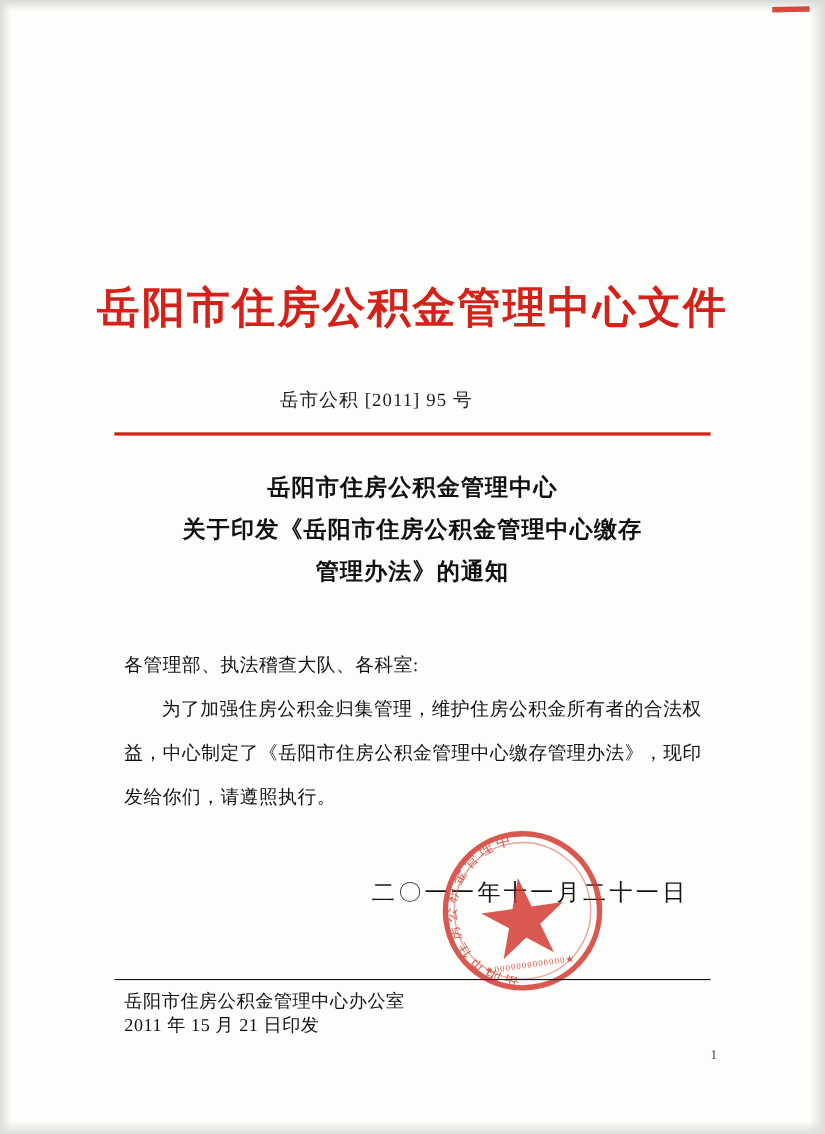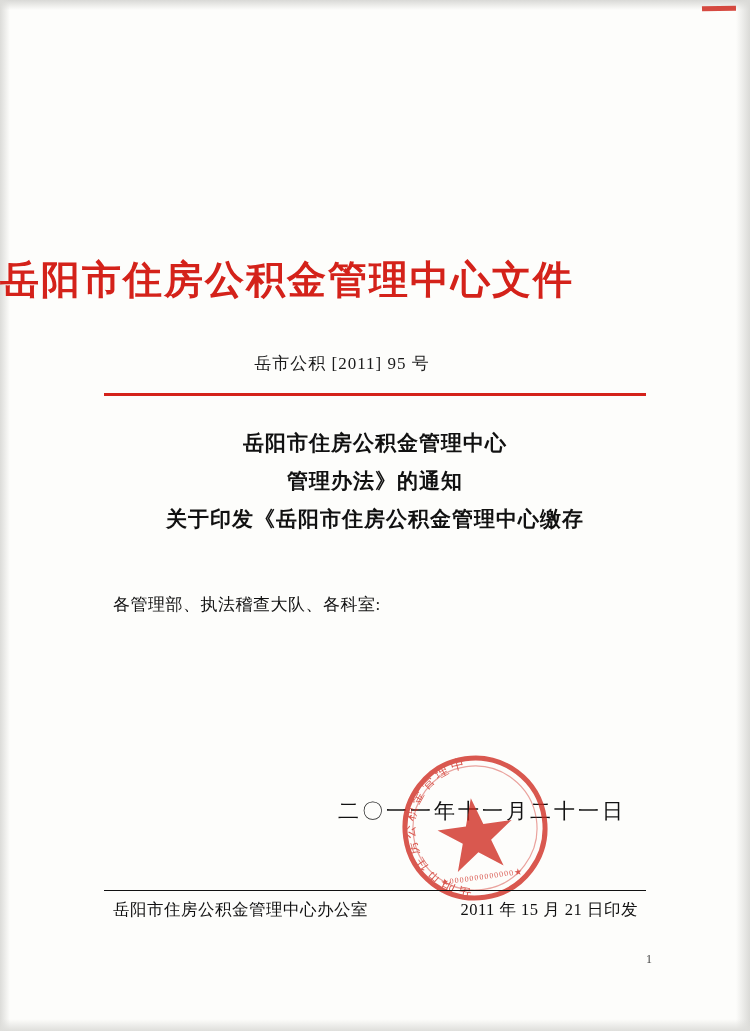--- a/index.html
+++ b/index.html
@@ -57,20 +57,21 @@
     background: #cf2a20;
     transform: rotate(-1.2deg);
     opacity: .85;
   }
 
   .doc-title {
     position: absolute;
     top: 253px;
     left: 0;
     width: 750px;
+    text-align: center;
     color: #d4221a;
     font-family: "Liberation Serif", "DejaVu Serif", serif;
     font-weight: bold;
     font-size: 39px;
     letter-spacing: 2px;
     white-space: nowrap;
   }
 
   .doc-number {
     position: absolute;
@@ -163,20 +164,21 @@
   .footer {
     position: absolute;
     top: 899px;
     left: 113px;
     width: 525px;
     font-size: 16.5px;
     color: #111;
     letter-spacing: 0.5px;
     display: flex;
     justify-content: space-between;
+    flex-direction: column;
   }
   .page-num {
     position: absolute;
     top: 952px;
     right: 98px;
     font-size: 12px;
     color: #444;
     font-family: "Liberation Serif", "DejaVu Serif", serif;
   }
 </style>
@@ -192,26 +194,27 @@
   <div class="corner-mark"></div>
 
   <div class="doc-title">岳阳市住房公积金管理中心文件</div>
 
   <div class="doc-number">岳市公积 [2011] 95 号</div>
 
   <div class="red-rule"></div>
 
   <div class="subject">
     <div>岳阳市住房公积金管理中心</div>
+    <div>关于印发《岳阳市住房公积金管理中心缴存</div>
     <div>管理办法》的通知</div>
-    <div>关于印发《岳阳市住房公积金管理中心缴存</div>
   </div>
 
   <div class="body-block">
     <div class="salutation">各管理部、执法稽查大队、各科室:</div>
+    <div class="para">为了加强住房公积金归集管理，维护住房公积金所有者的合法权益，中心制定了《岳阳市住房公积金管理中心缴存管理办法》，现印发给你们，请遵照执行。</div>
   </div>
 
   <div class="signature-date">二〇一一年十一月二十一日</div>
 
   <div class="seal">
     <svg width="152" height="152" viewBox="0 0 152 152" xmlns="http://www.w3.org/2000/svg">
       <circle cx="76" cy="76" r="70" fill="none" stroke="#cf2a20" stroke-width="5"></circle>
       <circle cx="76" cy="76" r="62" fill="none" stroke="#cf2a20" stroke-width="1.2" opacity=".55"></circle>
       <path d="M76 46 l8.8 27.2 h28.6 l-23.1 16.8 8.8 27.2 -23.1-16.8 -23.1 16.8 8.8-27.2 -23.1-16.8 h28.6 z" fill="#cf2a20"></path>
       <path id="sealArc" d="M 76 137 A 61 61 0 1 1 76 15" fill="none"></path>

